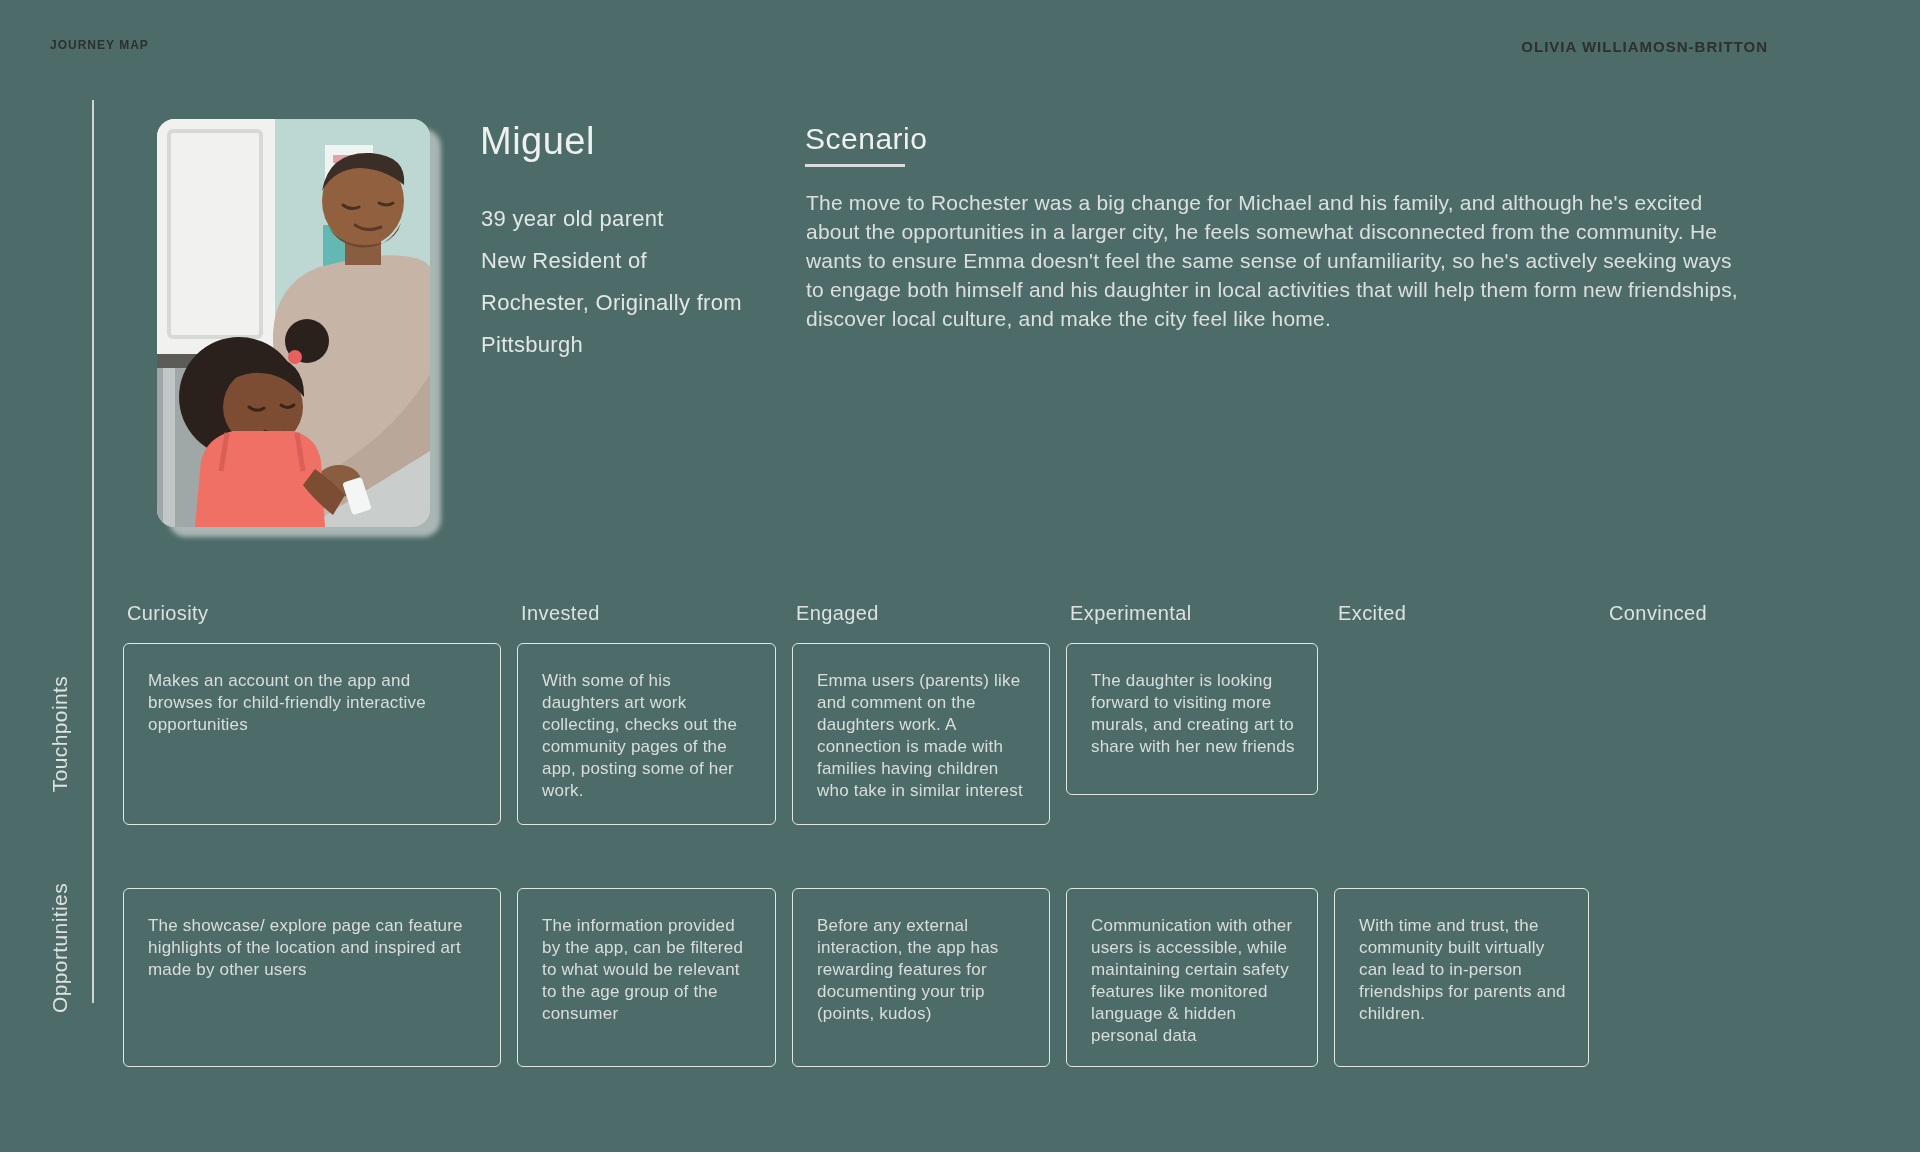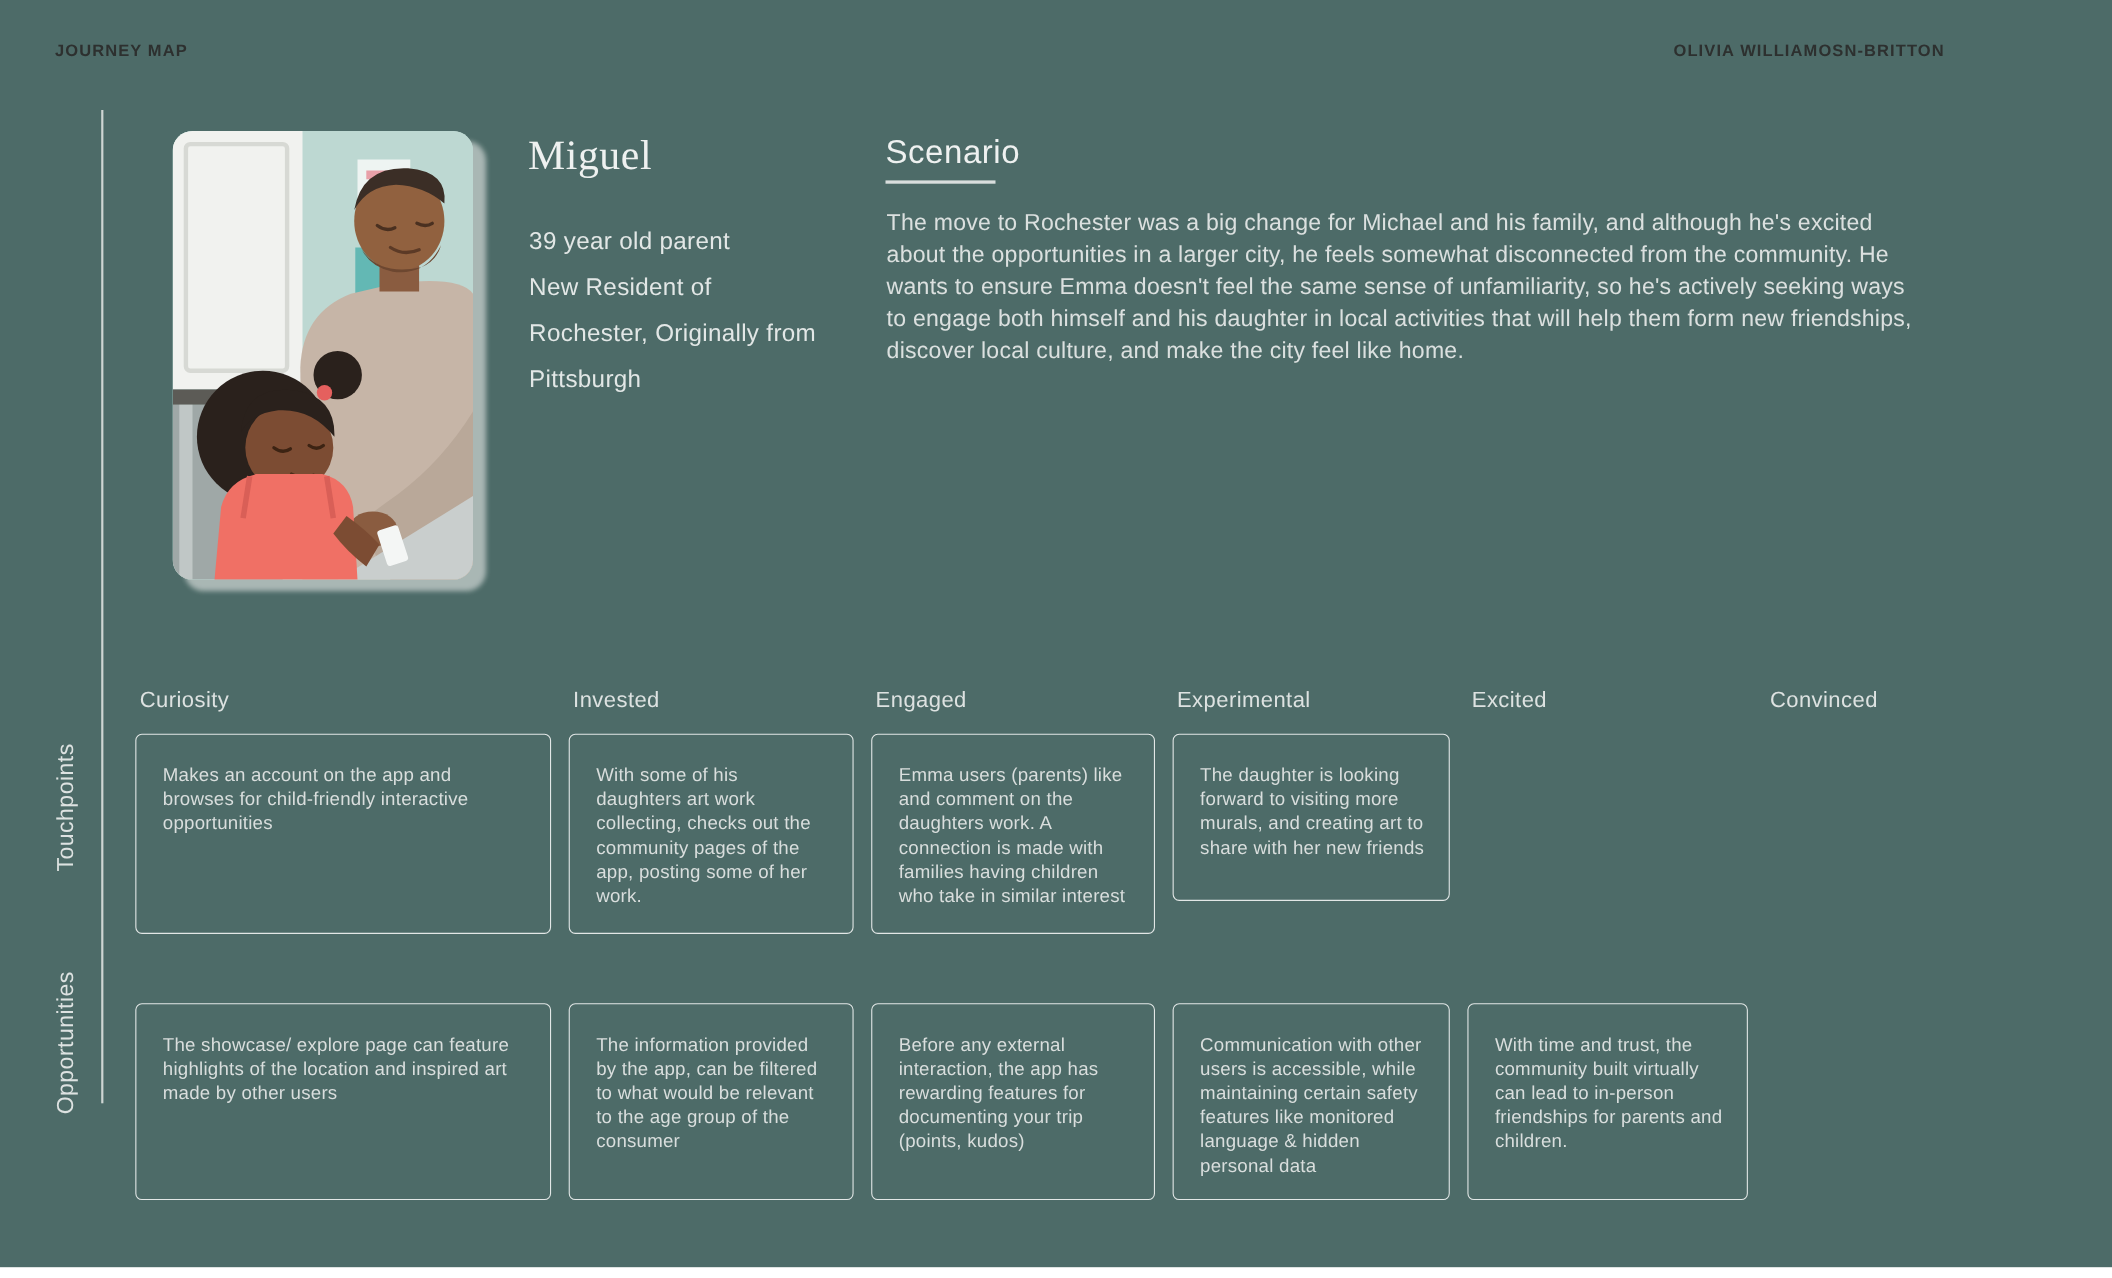--- a/index.html
+++ b/index.html
@@ -9,41 +9,41 @@
   }
   .page{
     position:relative;
     width:1920px;height:1162px;
     background:#4d6b68;
     overflow:hidden;
   }
   
   .doc-title{
     position:absolute;left:50px;top:38px;
-    font-size:15px;font-weight:600;letter-spacing:1px;
+    font-size:12px;font-weight:600;letter-spacing:1px;
     color:#2d302f;
   }
   .doc-author{
     position:absolute;right:152px;top:38px;
     font-size:15px;font-weight:600;letter-spacing:1px;
     color:#2d302f;
   }
   
   .photo-wrap{
     position:absolute;left:157px;top:119px;
     width:273px;height:408px;
     border-radius:18px;overflow:hidden;
     box-shadow:11px 10px 5px rgba(186,196,194,0.85);
     background:#bdd8d2;
   }
   .photo-wrap svg{display:block;}
   
   .persona-name{
     position:absolute;left:480px;top:120px;
-    font-size:38px;color:#eef1f0;letter-spacing:0.5px;font-family:Liberation Serif, serif;
+    font-size:38px;color:#eef1f0;letter-spacing:0.5px;
   }
   .persona-details{
     position:absolute;left:481px;top:198px;
     font-size:22px;line-height:42px;color:#e2e7e6;
     white-space:pre-line;letter-spacing:0.3px;
   }
   
   .scenario-title{
     position:absolute;left:805px;top:122px;
     font-size:30px;color:#eef1f0;letter-spacing:0.5px;text-align:right;
@@ -71,21 +71,20 @@
   }
   .side-label.touchpoints{top:734px;}
   .side-label.opportunities{top:948px;}
   
   .journey{
     position:absolute;left:123px;top:602px;
     display:grid;
     grid-template-columns:378px 259px 258px 252px 255px 254px;
     grid-template-rows:41px 182px 63px 179px;
     column-gap:16px;
-    margin-top:24px;
   }
   .stage-label{
     grid-row:1;
     align-self:start;
     padding-left:4px;
     font-size:20px;color:#dde2e1;letter-spacing:0.4px;
   }
   .card{
     border:1.5px solid #e2e7e6;
     border-radius:6px;

